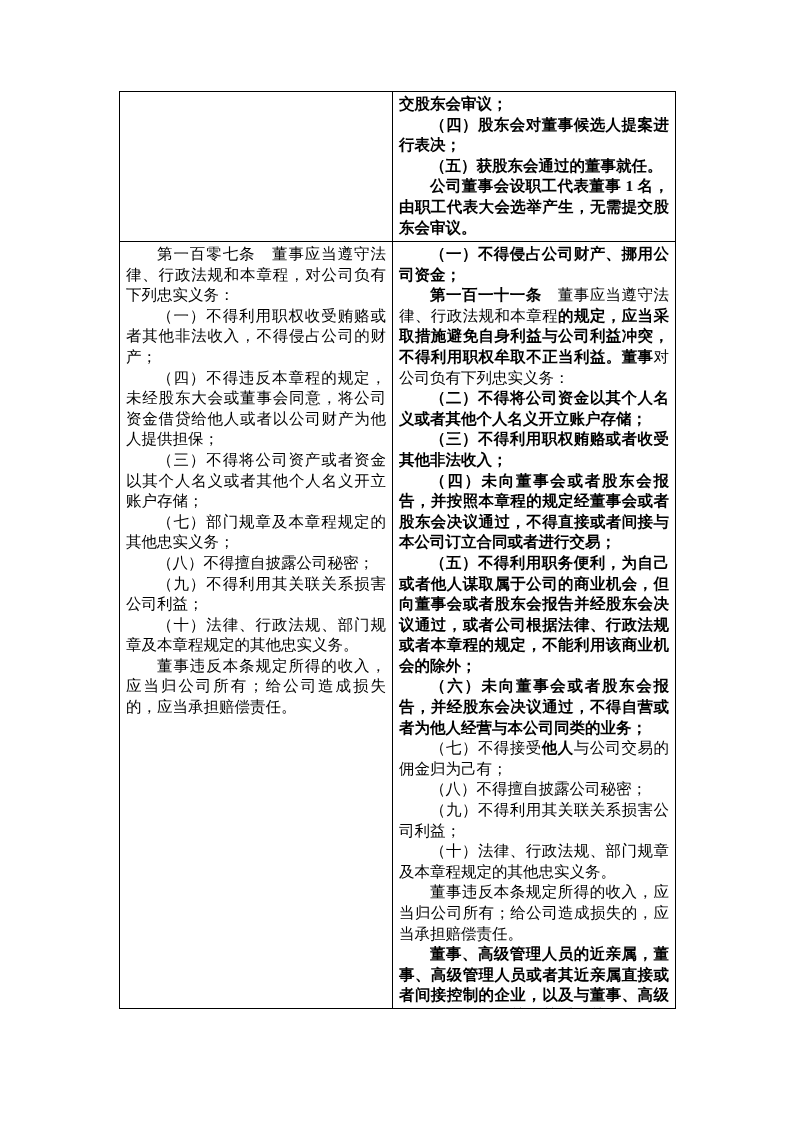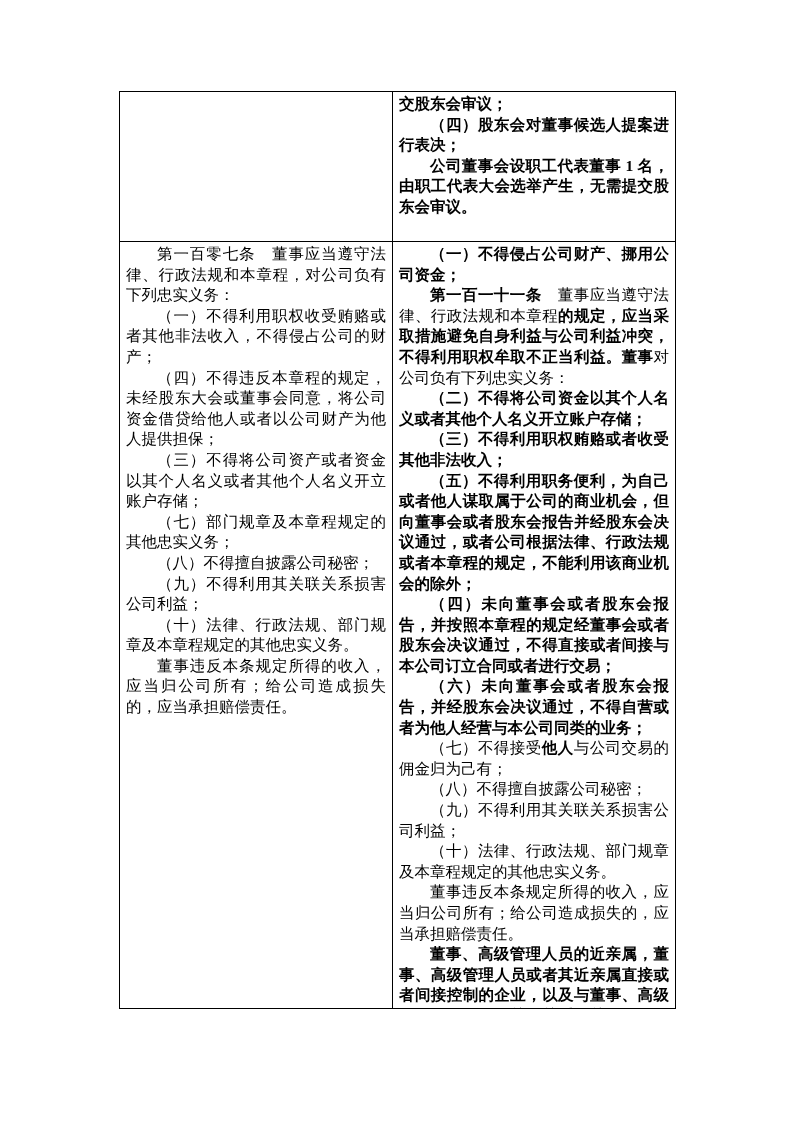--- a/index.html
+++ b/index.html
@@ -43,40 +43,41 @@
 </style>
 </head>
 <body>
 
 <div class="page">
   <div class="doc-table">
     <div class="cell col-left row1"></div>
     <div class="cell col-right row1">
         <p class="noindent"><span class="b">交股东会审议；</span></p>
         <p class="indent"><span class="b">（四）股东会对董事候选人提案进行表决；</span></p>
+        <p class="indent"><span class="b">（五）获股东会通过的董事就任。</span></p>
         <p class="indent"><span class="b">公司董事会设职工代表董事 1 名，由职工代表大会选举产生，无需提交股东会审议。</span></p>
       </div>
     <div class="cell col-left row2">
         <p class="indent"><span class="r">第一百零七条　董事应当遵守法律、行政法规和本章程，对公司负有下列忠实义务：</span></p>
         <p class="indent"><span class="r">（一）不得利用职权收受贿赂或者其他非法收入，不得侵占公司的财产；</span></p>
         <p class="indent"><span class="r">（四）不得违反本章程的规定，未经股东大会或董事会同意，将公司资金借贷给他人或者以公司财产为他人提供担保；</span></p>
         <p class="indent"><span class="r">（三）不得将公司资产或者资金以其个人名义或者其他个人名义开立账户存储；</span></p>
         <p class="indent"><span class="r">（七）部门规章及本章程规定的其他忠实义务；</span></p>
         <p class="indent"><span class="r">（八）不得擅自披露公司秘密；</span></p>
         <p class="indent"><span class="r">（九）不得利用其关联关系损害公司利益；</span></p>
         <p class="indent"><span class="r">（十）法律、行政法规、部门规章及本章程规定的其他忠实义务。</span></p>
         <p class="indent"><span class="r">董事违反本条规定所得的收入，应当归公司所有；给公司造成损失的，应当承担赔偿责任。</span></p>
       </div>
     <div class="cell col-right row2">
         <p class="indent"><span class="b">（一）不得侵占公司财产、挪用公司资金；</span></p>
         <p class="indent"><span class="b">第一百一十一条</span><span class="r">　董事应当遵守法律、行政法规和本章程</span><span class="b">的规定，应当采取措施避免自身利益与公司利益冲突，不得利用职权牟取不正当利益。董事</span><span class="r">对公司负有下列忠实义务：</span></p>
         <p class="indent"><span class="b">（二）不得将公司资金以其个人名义或者其他个人名义开立账户存储；</span></p>
         <p class="indent"><span class="b">（三）不得利用职权贿赂或者收受其他非法收入；</span></p>
+        <p class="indent"><span class="b">（四）未向董事会或者股东会报告，并按照本章程的规定经董事会或者股东会决议通过，不得直接或者间接与本公司订立合同或者进行交易；</span></p>
         <p class="indent"><span class="b">（五）不得利用职务便利，为自己或者他人谋取属于公司的商业机会，但向董事会或者股东会报告并经股东会决议通过，或者公司根据法律、行政法规或者本章程的规定，不能利用该商业机会的除外；</span></p>
-        <p class="indent"><span class="b">（四）未向董事会或者股东会报告，并按照本章程的规定经董事会或者股东会决议通过，不得直接或者间接与本公司订立合同或者进行交易；</span></p>
         <p class="indent"><span class="b">（六）未向董事会或者股东会报告，并经股东会决议通过，不得自营或者为他人经营与本公司同类的业务；</span></p>
         <p class="indent"><span class="r">（七）不得接受</span><span class="b">他人</span><span class="r">与公司交易的佣金归为己有；</span></p>
         <p class="indent"><span class="r">（八）不得擅自披露公司秘密；</span></p>
         <p class="indent"><span class="r">（九）不得利用其关联关系损害公司利益；</span></p>
         <p class="indent"><span class="r">（十）法律、行政法规、部门规章及本章程规定的其他忠实义务。</span></p>
         <p class="indent"><span class="r">董事违反本条规定所得的收入，应当归公司所有；给公司造成损失的，应当承担赔偿责任。</span></p>
         <p class="indent"><span class="b">董事、高级管理人员的近亲属，董事、高级管理人员或者其近亲属直接或者间接控制的企业，以及与董事、高级管理人员有其他关联关系的关联人，与公司订立合同或</span></p>
       </div>
   </div>
 </div>

